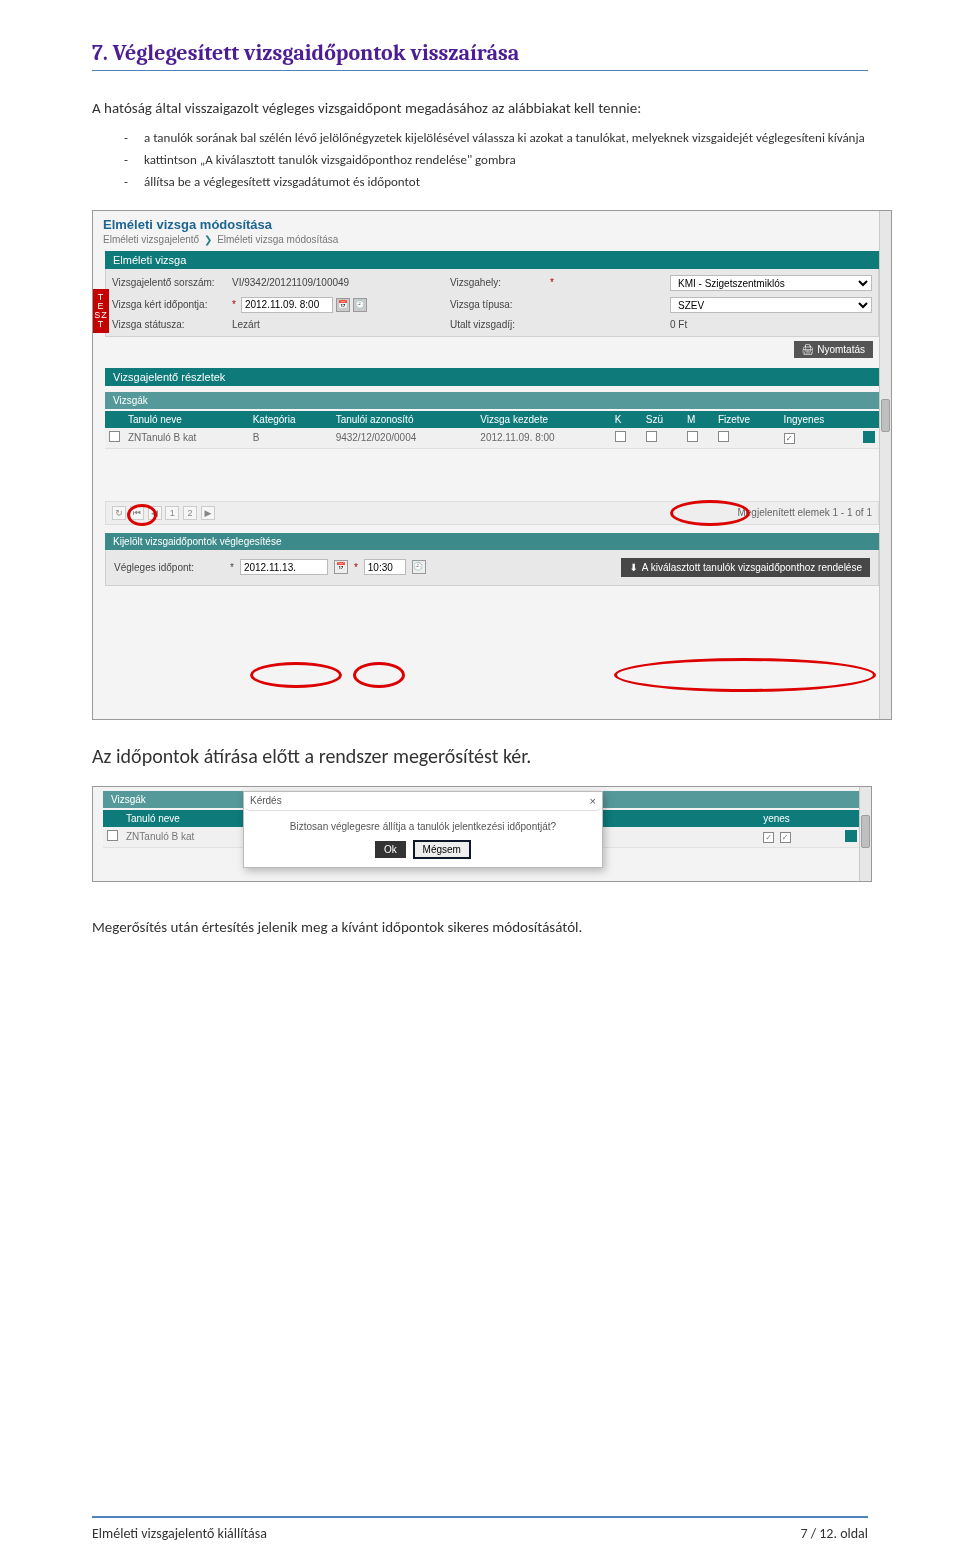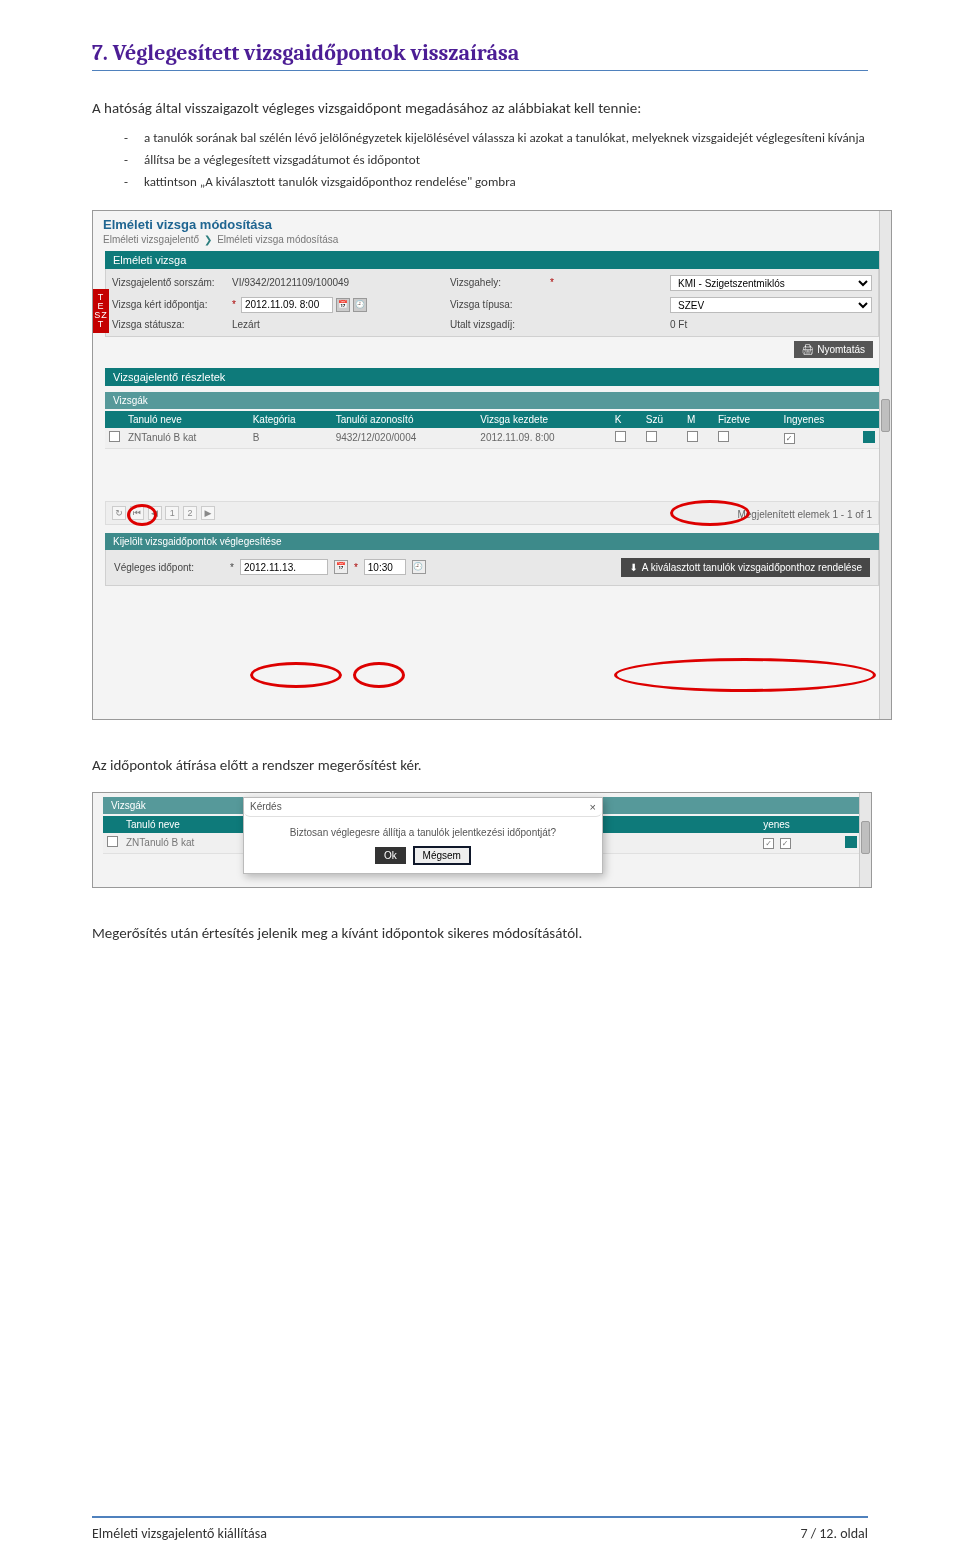--- a/index.html
+++ b/index.html
@@ -55,21 +55,21 @@
     .formgrid input, .formgrid select { font-size: 10px; border: 1px solid #bbb; padding: 1px 3px; width: 100%; box-sizing: border-box; height: 16px; background: #fff; }
     .formgrid .icon-cal, .formgrid .icon-clk { width: 14px; height: 14px; display: inline-block; background: #ccc; border: 1px solid #999; font-size: 8px; text-align: center; line-height: 12px; }
     .actions { text-align: right; padding: 4px 6px; }
     .btn-dark { background: #555; color: #fff; font-size: 10px; border: 0; padding: 3px 8px; display: inline-flex; align-items: center; gap: 3px; }
 
     .tbl { width: 100%; border-collapse: collapse; font-size: 10px; margin-top: 2px; }
     .tbl th { background: #0e7a7a; color: #fff; padding: 3px 4px; text-align: left; font-weight: normal; }
     .tbl td { background: #f0f0f0; padding: 3px 4px; color: #666; border-bottom: 1px solid #e0e0e0; }
     .tbl .chk { width: 11px; height: 11px; display: inline-block; border: 1px solid #888; background: #fff; font-size: 8px; line-height: 9px; text-align: center; }
 
-    .pager { display: flex; align-items: flex-end; justify-content: space-between; font-size: 10px; padding: 4px 6px; background: #eee; color: #666; border: 1px solid #ddd; margin-top: 52px; }
+    .pager { display: flex; align-items: center; justify-content: space-between; font-size: 10px; padding: 4px 6px; background: #eee; color: #666; border: 1px solid #ddd; margin-top: 52px; }
     .pager .pgicons span { display: inline-block; width: 14px; height: 14px; border: 1px solid #ccc; text-align: center; line-height: 12px; font-size: 9px; color: #888; margin-right: 1px; background: #f6f6f6; }
 
     .final-row { display: flex; align-items: center; gap: 6px; padding: 8px 8px; background: #e8e8e8; border: 1px solid #d0d0d0; border-top: none; font-size: 10px; color: #444; position: relative; }
     .final-row .lbl { width: 110px; }
     .final-row input { font-size: 10px; border: 1px solid #bbb; padding: 1px 3px; width: 88px; height: 16px; }
     .final-row .icon-cal, .final-row .icon-clk { width: 14px; height: 14px; display: inline-block; background: #eee; border: 1px solid #999; font-size: 8px; text-align: center; line-height: 12px; }
     .final-row .bigbtn { margin-left: auto; background: #474747; color: #fff; border: 0; padding: 4px 8px; font-size: 10px; display: inline-flex; align-items: center; gap: 4px; }
 
     
     .oval { position: absolute; border: 3px solid #d00; border-radius: 50%; pointer-events: none; }
@@ -96,22 +96,22 @@
   </style>
 </head>
 <body>
 
 <div class="page">
   <h2 class="section">7. Véglegesített vizsgaidőpontok visszaírása</h2>
 
   <p class="lead">A hatóság által visszaigazolt végleges vizsgaidőpont megadásához az alábbiakat kell tennie:</p>
   <ul class="dash">
     <li>a tanulók sorának bal szélén lévő jelölőnégyzetek kijelölésével válassza ki azokat a tanulókat, melyeknek vizsgaidejét véglegesíteni kívánja</li>
+    <li>kattintson „A kiválasztott tanulók vizsgaidőponthoz rendelése" gombra</li>
     <li>állítsa be a véglegesített vizsgadátumot és időpontot</li>
-    <li>kattintson „A kiválasztott tanulók vizsgaidőponthoz rendelése" gombra</li>
   </ul>
 
   <div class="shot-wrap shot1-wrap">
     <div class="app1">
       <div class="teszt">T
 E
 SZ
 T</div>
 
       <div class="hdr">
@@ -231,21 +231,21 @@
         </div>
     </div>
 
     <div class="oval" style="left:35px;top:294px;width:30px;height:22px"></div>
     <div class="oval" style="left:578px;top:290px;width:80px;height:26px"></div>
     <div class="oval" style="left:158px;top:452px;width:92px;height:26px"></div>
     <div class="oval" style="left:261px;top:452px;width:52px;height:26px"></div>
     <div class="oval" style="left:522px;top:448px;width:262px;height:34px"></div>
   </div>
 
-  <p style="margin-top:36px;font-size:15px">Az időpontok átírása előtt a rendszer megerősítést kér.</p>
+  <p style="margin-top:24px;font-size:20px">Az időpontok átírása előtt a rendszer megerősítést kér.</p>
 
   <div class="shot-wrap shot2-wrap">
     <div class="shot2">
       <div style="padding:0 10px">
         <div class="subteal" style="margin-top:4px">Vizsgák</div>
         <table class="tbl bg-tbl" style="width:100%;border-collapse:collapse">
           <thead>
               <tr>
             <th style="width:18px"></th>
             <th>Tanuló neve</th>

